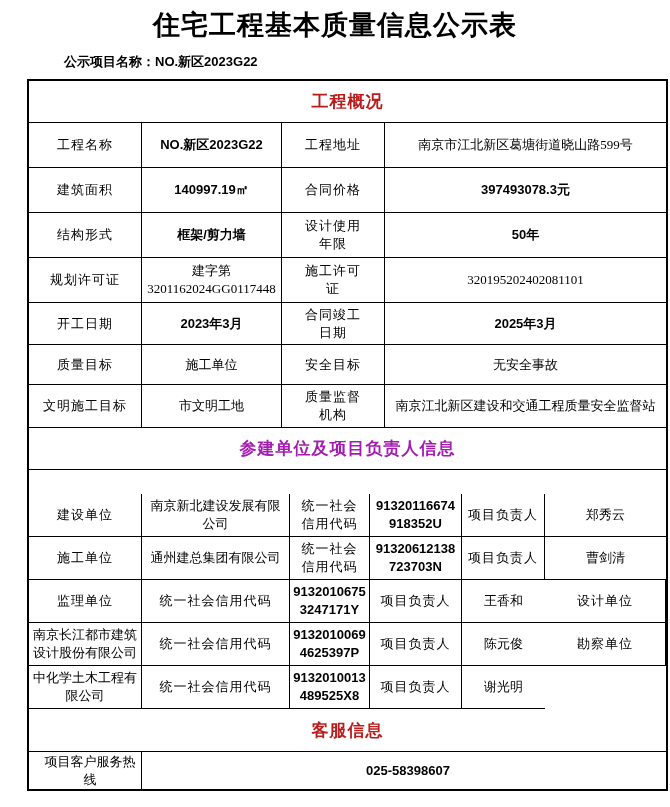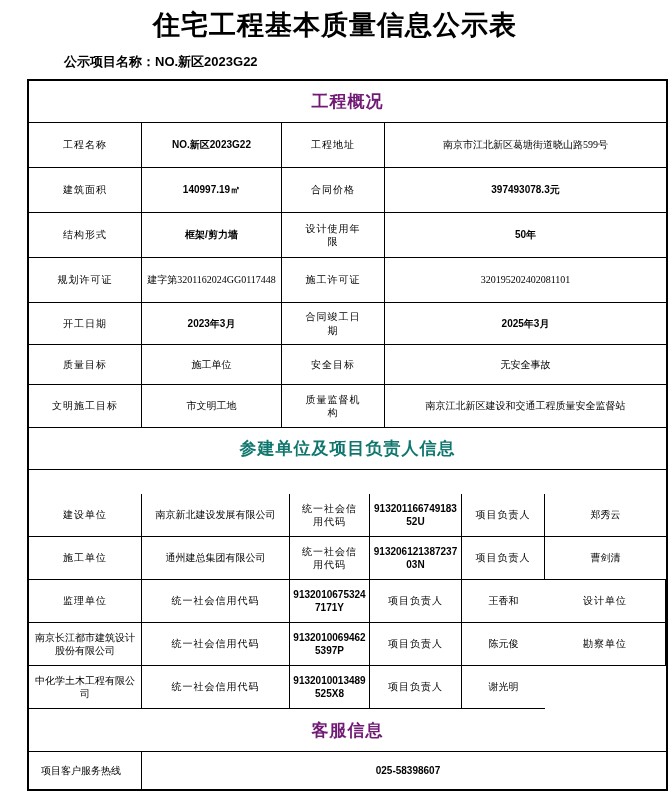--- a/index.html
+++ b/index.html
@@ -50,23 +50,23 @@
   }
 
   .sec-header {
     height: 42px;
     display: flex; align-items: center; justify-content: center;
     font-family: "Liberation Sans", sans-serif;
     font-weight: 700;
     font-size: 17px;
     letter-spacing: 1px;
     border-bottom: 1px solid #000;
-    color: #701a75;
-  }
-  .sec-header.navy { color: #0f766e; }
+    color: #b91c1c;
+  }
+  .sec-header.navy { color: #a21caf; }
   .sec-header.cs { height: 43px; }
 
   .grid { display: grid; }
   .g-overview {
     grid-template-columns: 113px 140px 103px 1fr;
     grid-template-rows: 45px 45px 45px 45px 42px 40px 43px;
   }
   .g-part {
     grid-template-columns: 113px 148px 80px 92px 83px 1fr;
     grid-template-rows: repeat(5, 43px);
@@ -75,21 +75,21 @@
   .g-cs {
     grid-template-columns: 113px 1fr;
     grid-template-rows: 37px;
   }
 
   .cell {
     border-right: 1px solid #000;
     border-bottom: 1px solid #000;
     display: flex; align-items: center; justify-content: center;
     text-align: center;
-    font-size: 10px;
+    font-size: 13px;
     line-height: 1.35;
     padding: 2px 4px;
     overflow: hidden;
   }
   .cell.last-col { border-right: none; }
   .g-cs .cell { border-bottom: none; padding-left: 12px; }
 
   .lbl { font-family: "Liberation Serif", serif; letter-spacing: 1px; }
   .lbl-narrow { padding: 2px 20px; }      
   .lbl-code  { padding: 2px 10px; }       

